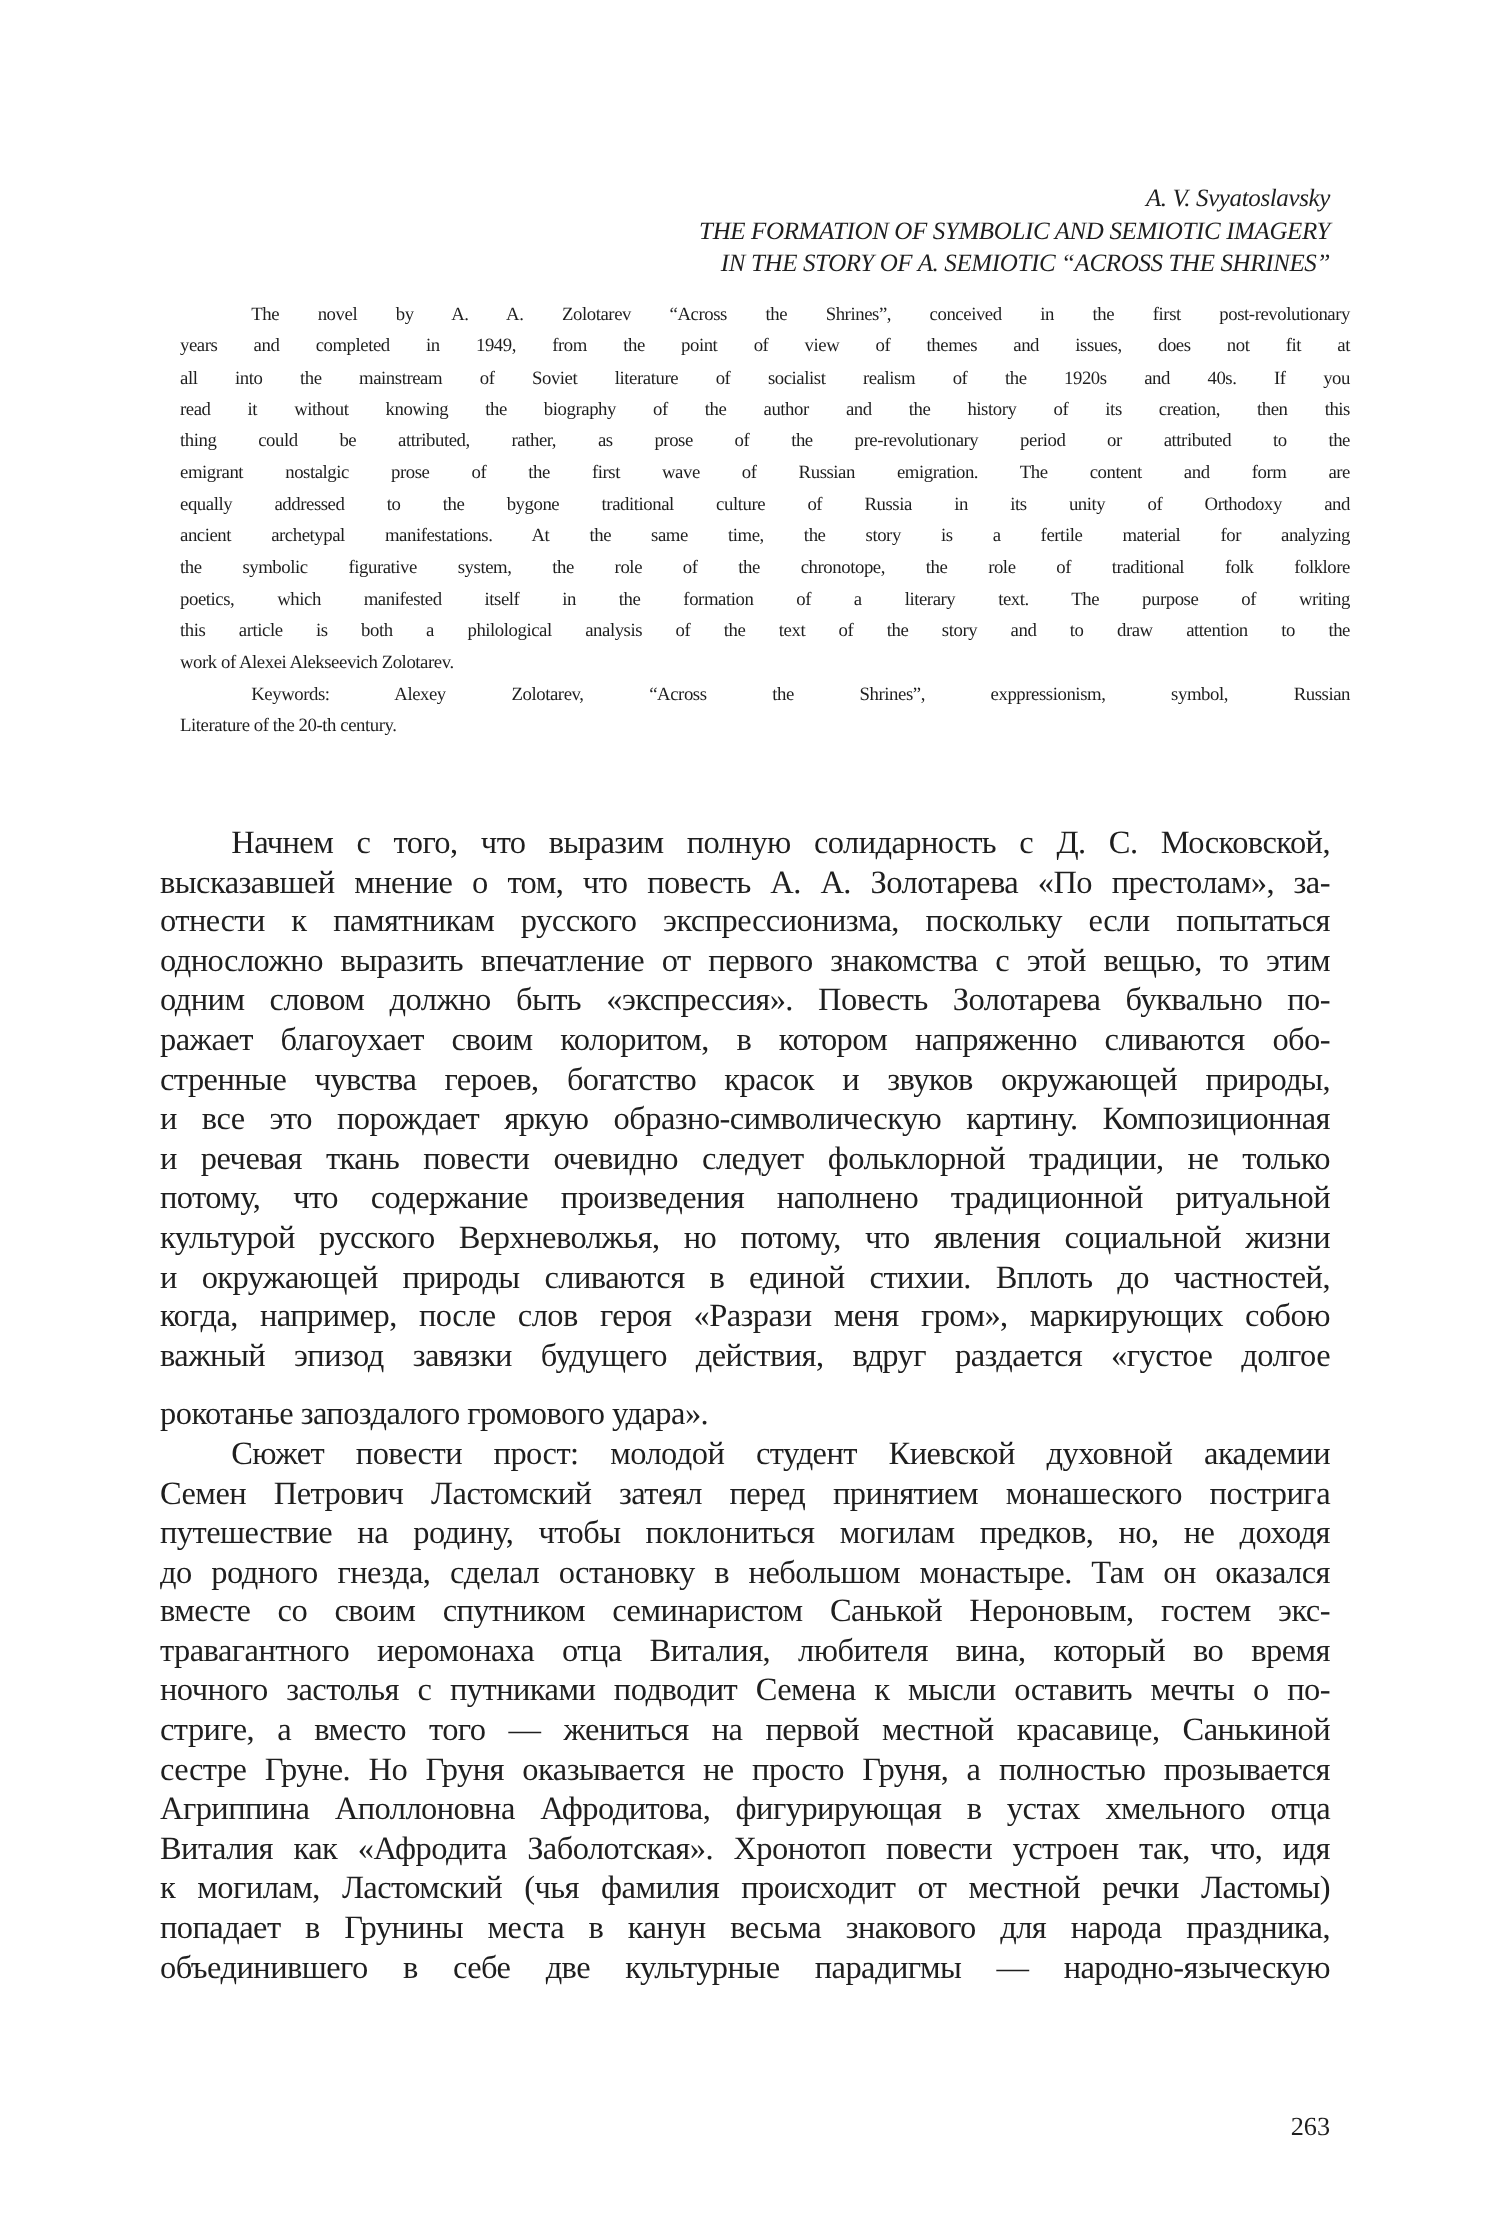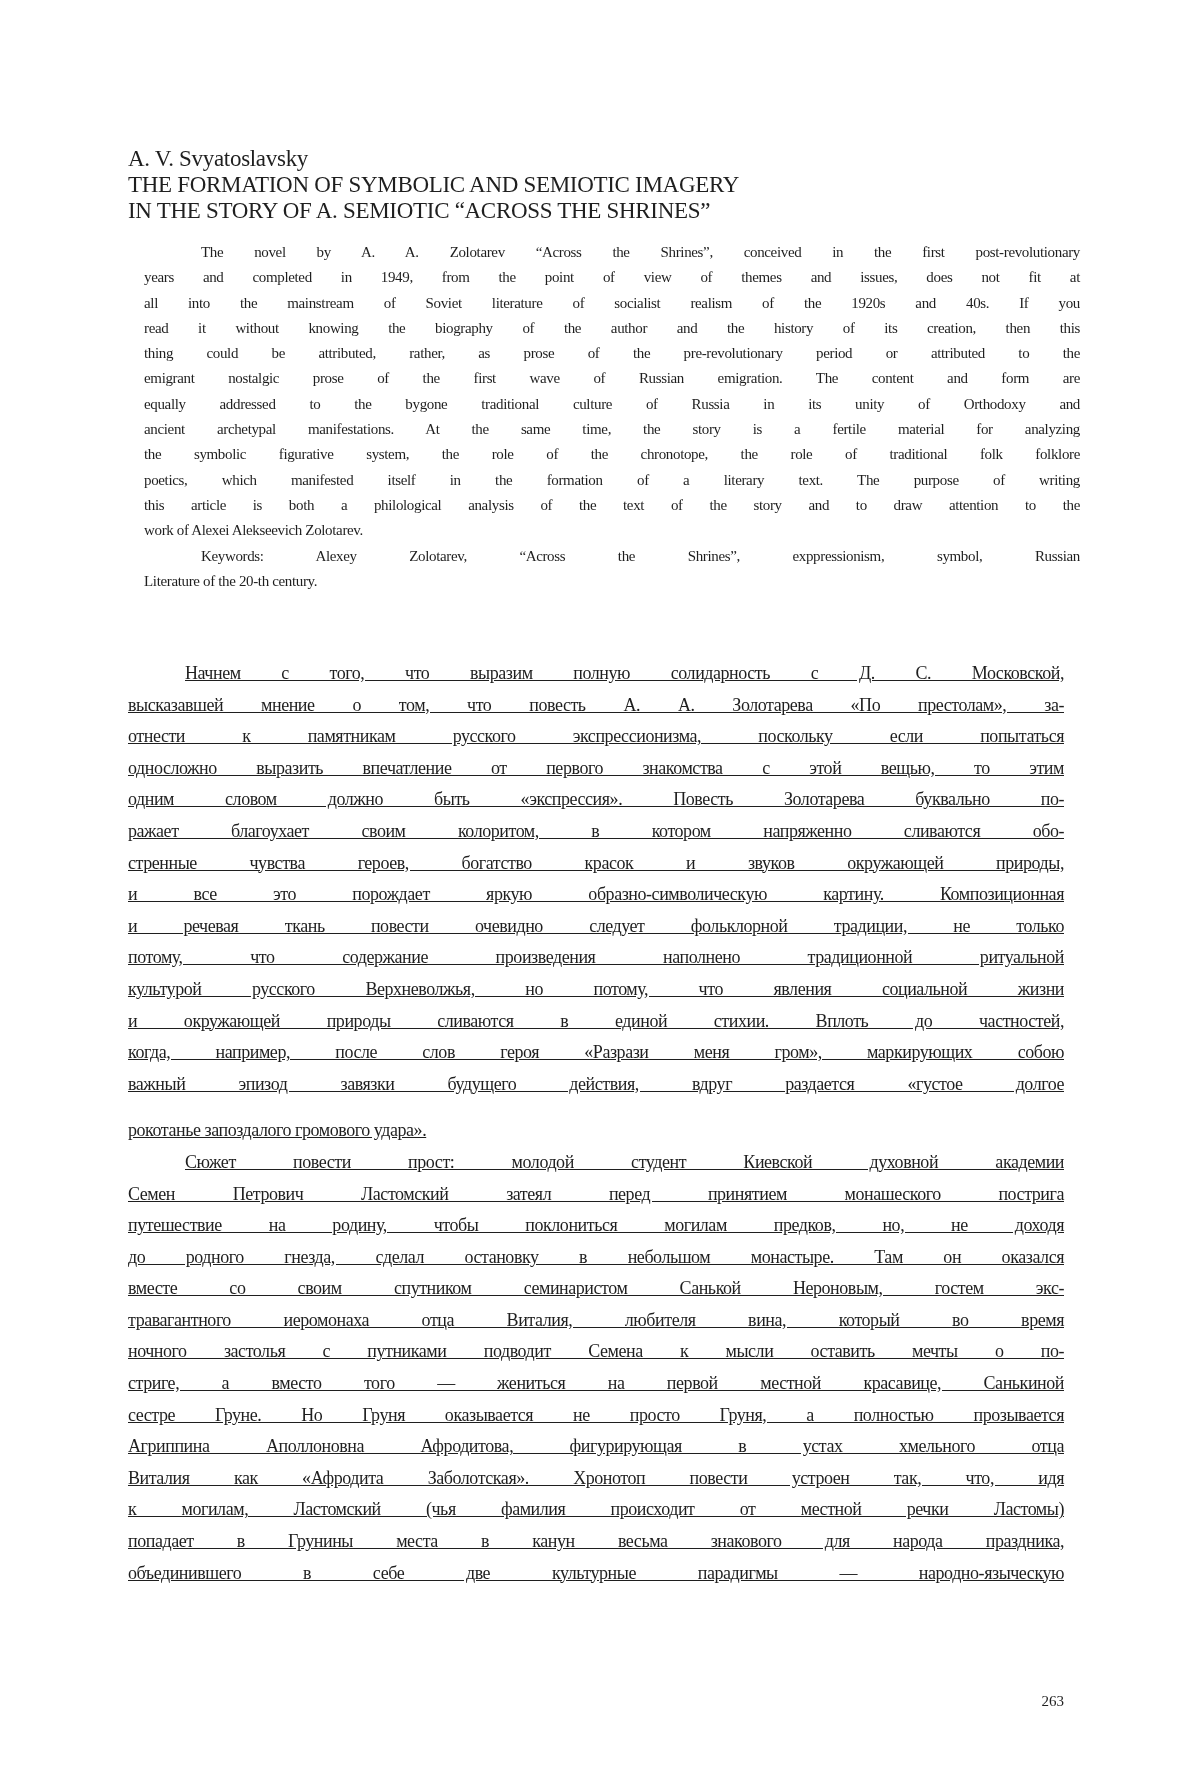--- a/index.html
+++ b/index.html
@@ -1,35 +1,35 @@
 <!DOCTYPE html>
 <html><head>
 <meta charset="utf-8">
 <style>
   html, body { margin: 0; padding: 0; background: #ffffff; }
   body { width: 1200px; height: 1784px; position: relative; overflow: hidden; color: #1f1f1f; }
   .page { position: absolute; left: 128px; top: 0; width: 936px; }
-  .header { position: absolute; top: 146px; left: 0; width: 936px; text-align: left;
-    font-family: "Liberation Serif", "DejaVu Serif", serif; 
-    font-size: 23px; line-height: 26px; letter-spacing: -0.3px; }
+  .header { position: absolute; top: 146px; left: 0; width: 936px; text-align: right;
+    font-family: "Liberation Serif", "DejaVu Serif", serif; font-style: italic;
+    font-size: 20px; line-height: 26px; letter-spacing: -0.3px; }
   .header div { white-space: nowrap; }
   .abstract { position: absolute; top: 240px; left: 16px; width: 936px;
     font-family: "Liberation Serif", "DejaVu Serif", serif; font-size: 15px;
     line-height: 25.3px; letter-spacing: -0.35px; }
   .abstract .line { display: block; text-align: justify; text-align-last: justify; white-space: nowrap; height: 25.3px; overflow: visible; }
   .abstract .line.last { text-align-last: left; }
   .indent { padding-left: 57px; }
   .kw-label { font-weight: normal; }
   .body { position: absolute; top: 658px; left: 0; width: 936px;
-    font-family: "Liberation Serif", "DejaVu Serif", serif; font-size: 18px;
-    line-height: 31.6px; letter-spacing: -0.45px; text-decoration: underline; }
+    font-family: "Liberation Serif", "DejaVu Serif", serif; font-size: 26px;
+    line-height: 31.6px; letter-spacing: -0.45px; }
   .body .line { display: block; text-align: justify; text-align-last: justify; white-space: nowrap; height: 31.6px; }
   .body .line.last { text-align-last: left; margin-top: 15px; }
   .page-number { position: absolute; top: 1689px; right: 0; font-family: "Liberation Serif", "DejaVu Serif", serif;
-    font-size: 15px; line-height: 24px; }
+    font-size: 21px; line-height: 24px; }
 </style>
 </head>
 <body>
 
 <div class="page">
 
   <div class="header">
     <div>A. V. Svyatoslavsky</div>
     <div>THE FORMATION OF SYMBOLIC AND SEMIOTIC IMAGERY</div>
     <div>IN THE STORY OF A. SEMIOTIC “ACROSS THE SHRINES”</div>

